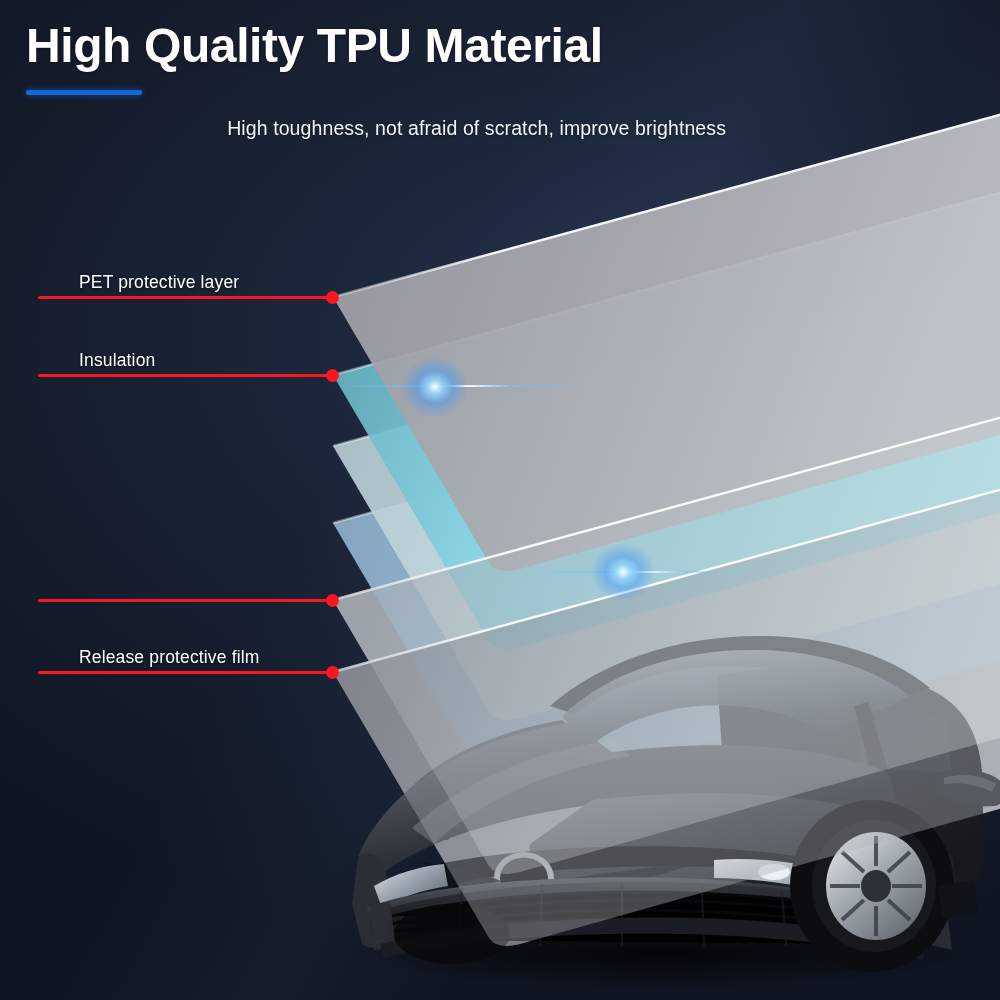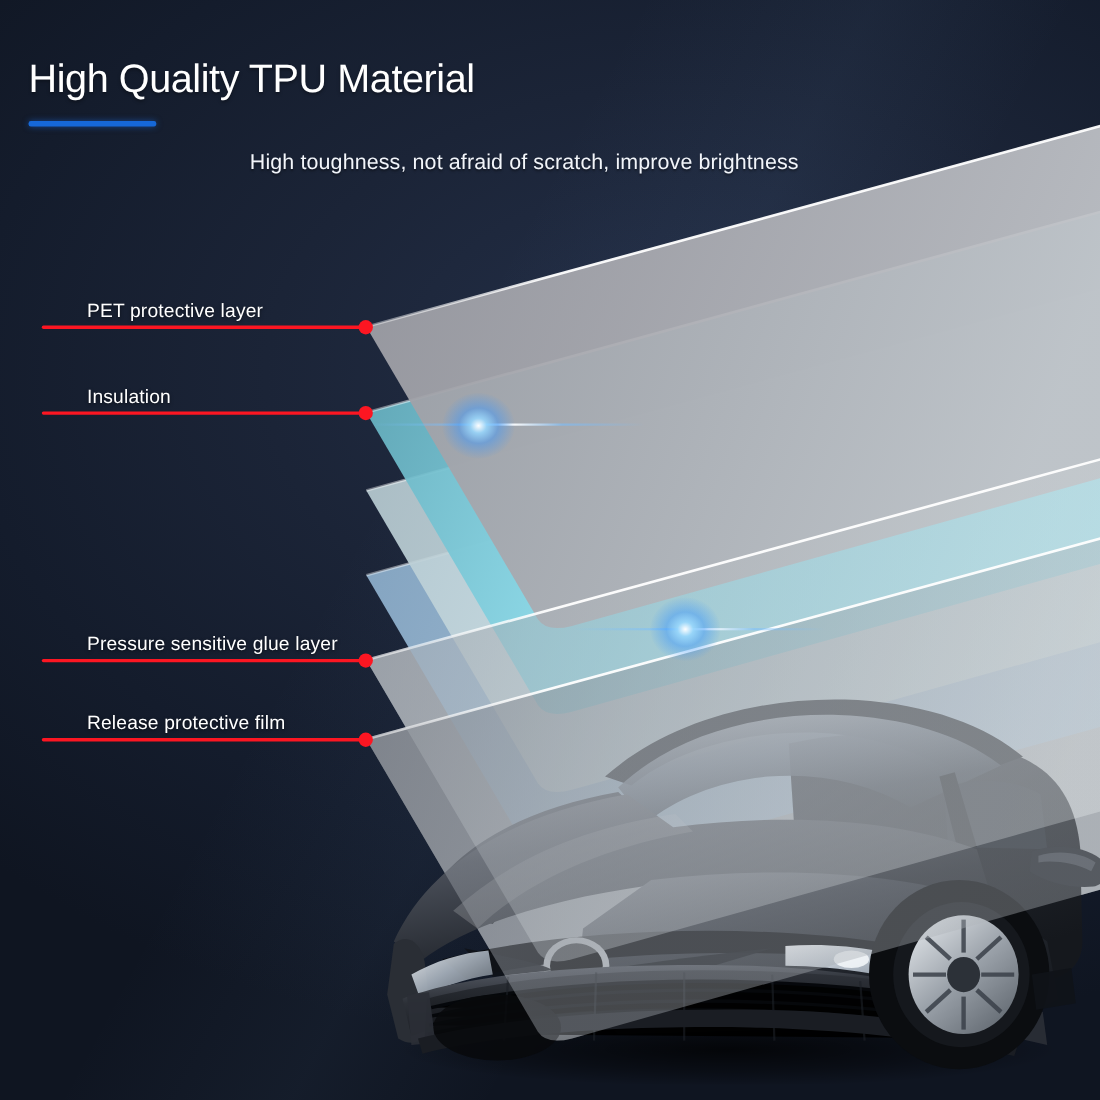--- a/index.html
+++ b/index.html
@@ -22,24 +22,23 @@
   
   #bg-sheen {
     position:absolute; inset:0;
     background:linear-gradient(118deg, rgba(255,255,255,0) 38%, rgba(120,160,210,.055) 52%, rgba(255,255,255,0) 64%);
     pointer-events:none;
   }
 
   
   #header { position:absolute; left:26px; top:22px; width:700px; }
   #title {
-    font-size:36px; font-weight:400; color:#ffffff;
+    font-size:48px; font-weight:700; color:#ffffff;
     letter-spacing:-0.4px; line-height:1.0;
     text-shadow:0 1px 3px rgba(0,0,0,.35);
-    margin-top:32px;
   }
   #accent-bar {
     margin-top:20px; width:116px; height:5px;
     background:#1668d8; border-radius:2px;
     box-shadow:0 0 6px rgba(30,110,225,.55);
   }
   #subtitle {
     margin-top:22px; font-size:19.5px; font-weight:400;
     color:#f2f5fa; letter-spacing:.1px;
     text-shadow:0 1px 2px rgba(0,0,0,.4);
@@ -373,21 +372,20 @@
     <span class="c-text">PET protective layer</span>
     <span class="c-line"></span>
     <span class="c-dot"></span>
   </div>
   <div class="callout" style="top:340px">
     <span class="c-text">Insulation</span>
     <span class="c-line"></span>
     <span class="c-dot"></span>
   </div>
   <div class="callout" style="top:565px">
-    <span class="c-text">Pressure sensitive glue layer</span>
     <span class="c-line"></span>
     <span class="c-dot"></span>
   </div>
   <div class="callout" style="top:637px">
     <span class="c-text">Release protective film</span>
     <span class="c-line"></span>
     <span class="c-dot"></span>
   </div>
 
 </div>

